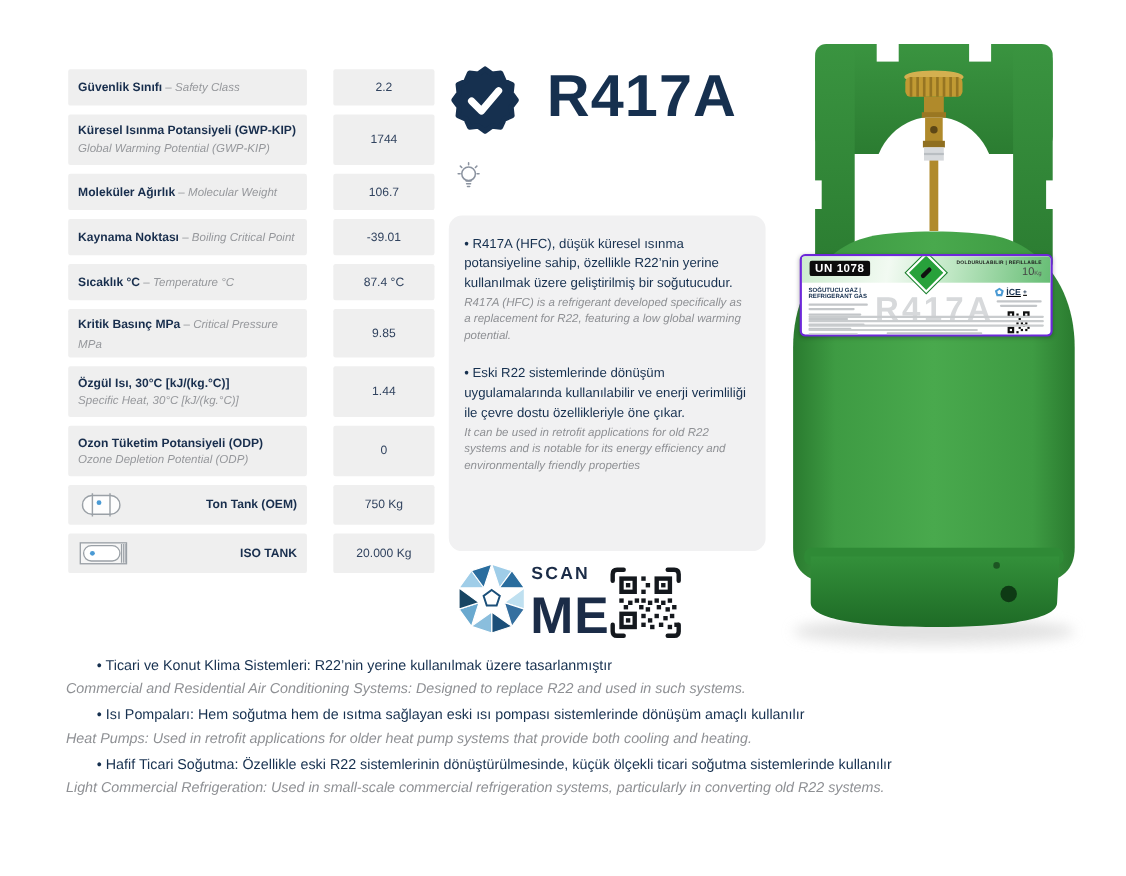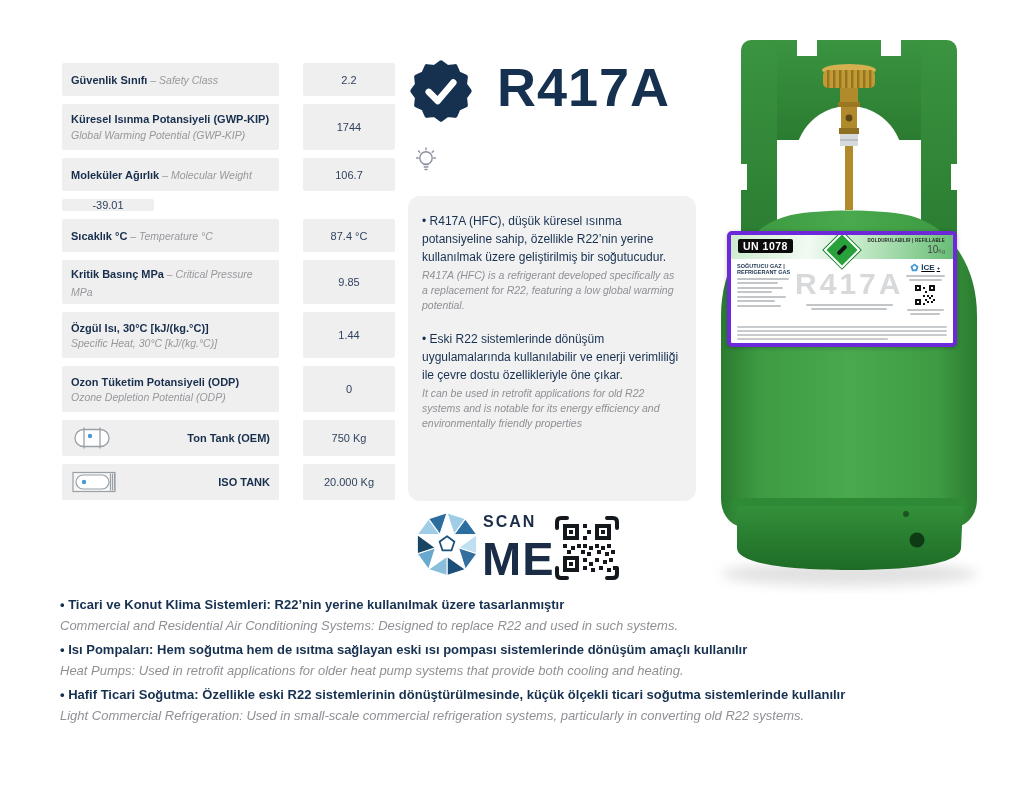--- a/index.html
+++ b/index.html
@@ -36,46 +36,46 @@
   .desc-group + .desc-group { margin-top:16px; }
 
   
   .pinwheel { position:absolute; left:414px; top:505px; width:66px; height:80px; }
   .scan-word1 { position:absolute; left:483px; top:513px; font-size:16px; font-weight:bold; color:#1b2c47; letter-spacing:2px; }
   .scan-word2 { position:absolute; left:482px; top:531px; font-size:47px; font-weight:800; color:#1b2c47; letter-spacing:1px; }
   .scan-qr { position:absolute; left:553px; top:514px; width:68px; height:68px; }
 
   
   .apps { position:absolute; left:60px; top:597px; width:920px; }
-  .app-tr { font-size:13px; font-weight:bold; color:#16304f; margin-bottom:6px; }
+  .app-tr { font-size:13px; font-weight:normal; color:#16304f; margin-bottom:6px;margin-left:28px; }
   .app-en { font-size:13px; font-style:italic; color:#8e9094; margin-bottom:9px; }
 
   
   .cyl-wrap { position:absolute; left:693px; top:14px; width:318px; height:580px; }
   .cyl-label {
-    position:absolute; left:727px; top:231px; width:230px; height:116px; background:#fff;
-    border:4px solid #6d28d9; border-radius:5px; box-shadow:0 1px 4px rgba(0,0,0,.25);
+    position:absolute; left:727px; top:231px; width:230px; height:75px; background:#fff;
+    border:2px solid #6d28d9; border-radius:5px; box-shadow:0 1px 4px rgba(0,0,0,.25);
     overflow:hidden; z-index:3;
   }
   .lbl-band { height:24px; background:linear-gradient(100deg,#cdeccf 0%,#f2faf2 35%,#bfe7c4 60%,#66bd74 100%); }
   .un-box { position:absolute; left:7px; top:4px; background:#0c0c0c; color:#fff; font-weight:bold; font-size:10.5px; padding:1px 5px; border-radius:2px; letter-spacing:.5px; }
   .diamond { position:absolute; left:50%; top:2px; width:26px; height:26px; transform:translateX(-50%) rotate(45deg); background:#28a13b; border:2px solid #fff; box-shadow:0 0 0 1px #1d8030; }
   .diamond-glyph { position:absolute; inset:0; display:flex; align-items:center; justify-content:center; transform:rotate(-45deg); }
   .diamond-glyph div { width:12px; height:4px; background:#111; border-radius:2px; }
   .refill-wrap { position:absolute; right:8px; top:3px; text-align:right; }
   .refill-txt { font-size:4.5px; font-weight:bold; color:#1c1c1c; letter-spacing:.2px; }
   .weight-txt { font-size:10px; color:#444; margin-top:1px; }
   .weight-unit { font-size:5.5px; color:#555; }
   .lbl-body { position:absolute; top:24px; left:0; right:0; bottom:14px; display:flex; padding:4px 6px 0 6px; }
   .col-left { width:72px; }
   .gas-name { font-size:5.5px; font-weight:bold; color:#16304f; margin-bottom:2px; }
   .col-center { flex:1; text-align:center; }
   .watermark { font-size:30px; font-weight:800; color:#d7d9db; letter-spacing:3px; margin-top:4px; }
   .col-right { width:54px; text-align:center; }
-  .brand-line { display:flex; align-items:center; justify-content:center; gap:2px;text-decoration:underline; }
+  .brand-line { display:flex; align-items:center; justify-content:flex-start; gap:2px;text-decoration:underline; }
   .brand-name { font-size:8px; font-weight:bold; color:#16304f; }
   .brand-plus { font-size:6px; font-weight:bold; color:#16304f; vertical-align:super; }
   .bar { height:2px; background:#c3c6c9; margin-top:2.5px; border-radius:1px; }
   .b90{width:90%} .b80{width:80%} .b70{width:70%} .b60{width:60%} .b85{width:85%} .b65{width:65%} .b75{width:75%}
   .bar.center { margin-left:auto; margin-right:auto; }
   .mini-qr { width:22px; height:22px; margin:3px auto 0 auto; display:block; }
   .fineprint { position:absolute; left:6px; right:6px; bottom:3px; }
   .fineprint .bar { background:#c9ccce; margin-top:2px; height:2px; }
 </style>
 </head>
@@ -101,20 +101,23 @@
     </div>
 
     <div class="srow">
       <div class="scell slabel">
         <div><span class="tr-l">Moleküler Ağırlık</span><span class="dash"> – </span><span class="en-l">Molecular Weight</span></div>
       </div>
       <div class="scell svalue">106.7</div>
     </div>
 
     <div class="srow">
+      <div class="scell slabel">
+        <div><span class="tr-l">Kaynama Noktası</span><span class="dash"> – </span><span class="en-l">Boiling Critical Point</span></div>
+      </div>
       <div class="scell svalue">-39.01</div>
     </div>
 
     <div class="srow">
       <div class="scell slabel">
         <div><span class="tr-l">Sıcaklık °C</span><span class="dash"> – </span><span class="en-l">Temperature °C</span></div>
       </div>
       <div class="scell svalue">87.4 °C</div>
     </div>
 

